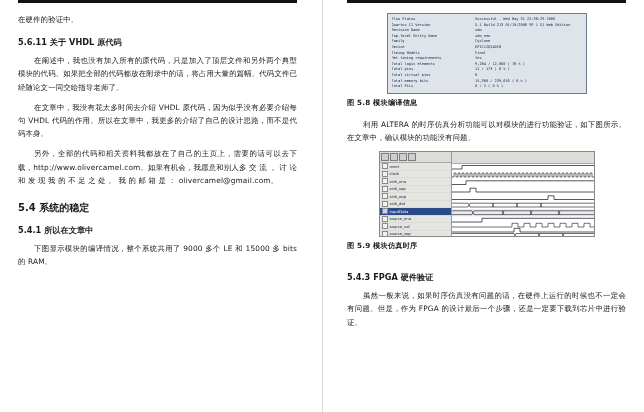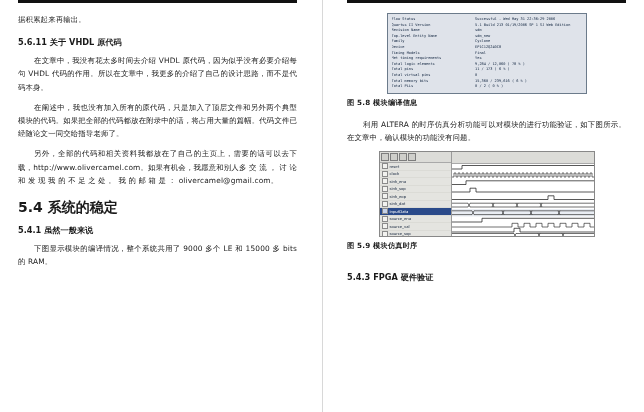--- a/index.html
+++ b/index.html
@@ -57,21 +57,21 @@
   p.indent { text-indent: 16px; }
 
   h3.sec {
     margin: 10px 0 6px 0;
     font-size: 8.2px;
     font-weight: bold;
     line-height: 12px;
   }
   h2.bigsec {
     margin: 14px 0 0 0;
-    font-size: 14px;
+    font-size: 10px;
     font-weight: bold;
     line-height: 13px;
   }
   .email { word-break: break-all; }
 
   
   .fig-report {
     width: 200px;
     margin: 2px auto 4px auto;
     border: 1px solid #6c7b8b;
@@ -172,30 +172,30 @@
 </head>
 <body>
 
 <div class="page">
 
   <div class="vrule"></div>
 
   <div class="col col-left">
     <div class="toprule"></div>
 
-    <p>据积累起来再输出。</p>
+    <p>在硬件的验证中。</p>
 
     <h3 class="sec">5.6.11 关于 VHDL 原代码</h3>
+    <p class="indent">在阐述中，我也没有加入所有的原代码，只是加入了顶层文件和另外两个典型模块的代码。如果把全部的代码都放在附录中的话，将占用大量的篇幅。代码文件已经随论文一同交给指导老师了。</p>
     <p class="indent">在文章中，我没有花太多时间去介绍 VHDL 原代码，因为似乎没有必要介绍每句 VHDL 代码的作用。所以在文章中，我更多的介绍了自己的设计思路，而不是代码本身。</p>
-    <p class="indent">在阐述中，我也没有加入所有的原代码，只是加入了顶层文件和另外两个典型模块的代码。如果把全部的代码都放在附录中的话，将占用大量的篇幅。代码文件已经随论文一同交给指导老师了。</p>
     <p class="indent email">另外，全部的代码和相关资料我都放在了自己的主页上，需要的话可以去下载，http://www.olivercamel.com。如果有机会，我愿意和别人多 交 流 ， 讨 论 和 发 现 我 的 不 足 之 处 。 我 的 邮 箱 是 ： olivercamel@gmail.com。</p>
 
     <h2 class="bigsec">5.4 系统的稳定</h2>
 
-    <h3 class="sec">5.4.1 虽然一般来说</h3>
+    <h3 class="sec">5.4.1 所以在文章中</h3>
     <p class="indent">下图显示模块的编译情况，整个系统共用了 9000 多个 LE 和 15000 多 bits 的 RAM。</p>
   </div>
 
   <div class="col col-right">
     <div class="toprule thin"></div>
 
     <div class="fig-report">
       <table>
         <tbody>
           <tr>
@@ -353,16 +353,17 @@
               <path d="M86 69.5 L88 73 M86 73 L88 69.5 M110 69.5 L112 73 M110 73 L112 69.5"></path>
             </g>
           </svg>
         </div>
       </div>
     </div>
     <div class="figcap">图 5.9   模块仿真时序</div>
 
     <div class="rightbottom">
       <h3 class="sec">5.4.3 FPGA 硬件验证</h3>
+      <p class="indent">虽然一般来说，如果时序仿真没有问题的话，在硬件上运行的时候也不一定会有问题。但是，作为 FPGA 的设计最后一个步骤，还是一定要下载到芯片中进行验证。</p>
     </div>
   </div>
 
 </div>
 
 </body></html>

